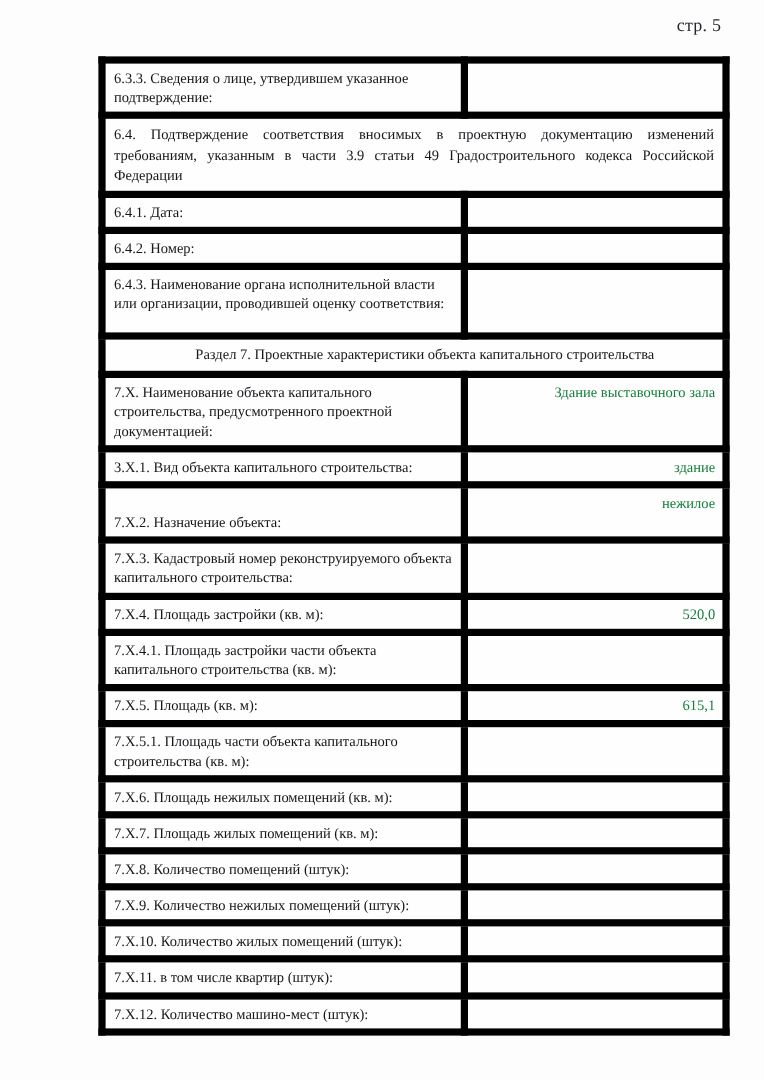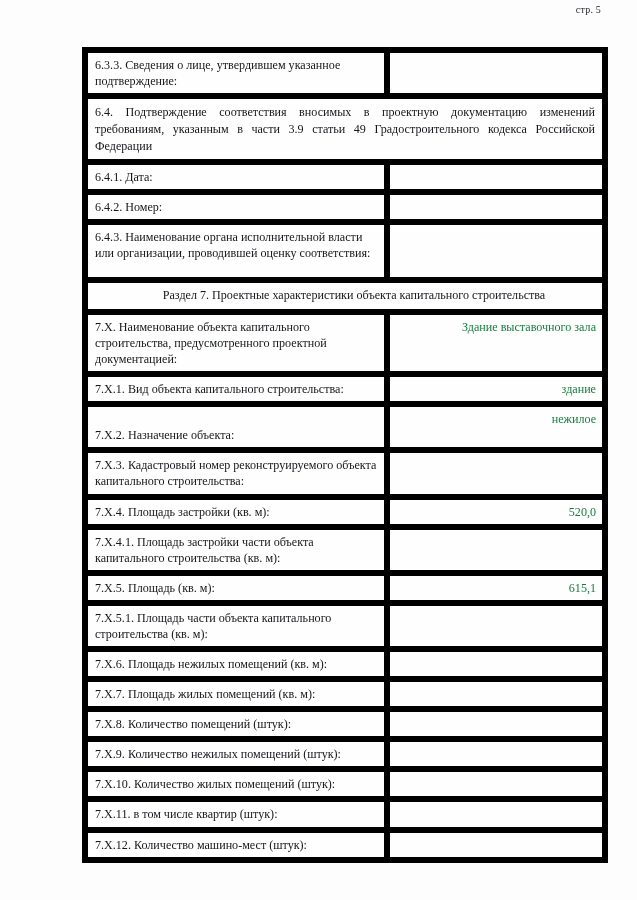--- a/index.html
+++ b/index.html
@@ -19,25 +19,25 @@
 
   .page {
     position: absolute;
     inset: 0;
     background: #fdfdfe;
   }
 
   
   .page-header {
     position: absolute;
-    top: 4px;
+    top: 14px;
     left: 0;
     right: 36px;
     text-align: right;
-    font-size: 10px;
+    font-size: 15px;
     letter-spacing: 0.2px;
     color: #23262b;
   }
 
   
   .form-table {
     position: absolute;
     left: 82px;
     top: 47px;
     width: 520px;
@@ -136,21 +136,21 @@
       <tr class="h-sec">
         <td class="section-head" colspan="2">Раздел 7. Проектные характеристики объекта капитального строительства</td>
       </tr>
 
       <tr class="h-7x">
         <td class="label">7.Х. Наименование объекта капитального строительства, предусмотренного проектной документацией:</td>
         <td class="value value-top">Здание выставочного зала</td>
       </tr>
 
       <tr class="h-7x1">
-        <td class="label">7.Х.1. Вид объекта капитального строительства:</td>
+        <td class="label">3.Х.1. Вид объекта капитального строительства:</td>
         <td class="value">здание</td>
       </tr>
 
       <tr class="h-7x2">
         <td class="label label-bottom">7.Х.2. Назначение объекта:</td>
         <td class="value value-top">нежилое</td>
       </tr>
 
       <tr class="h-7x3">
         <td class="label">7.Х.3. Кадастровый номер реконструируемого объекта капитального строительства:</td>

